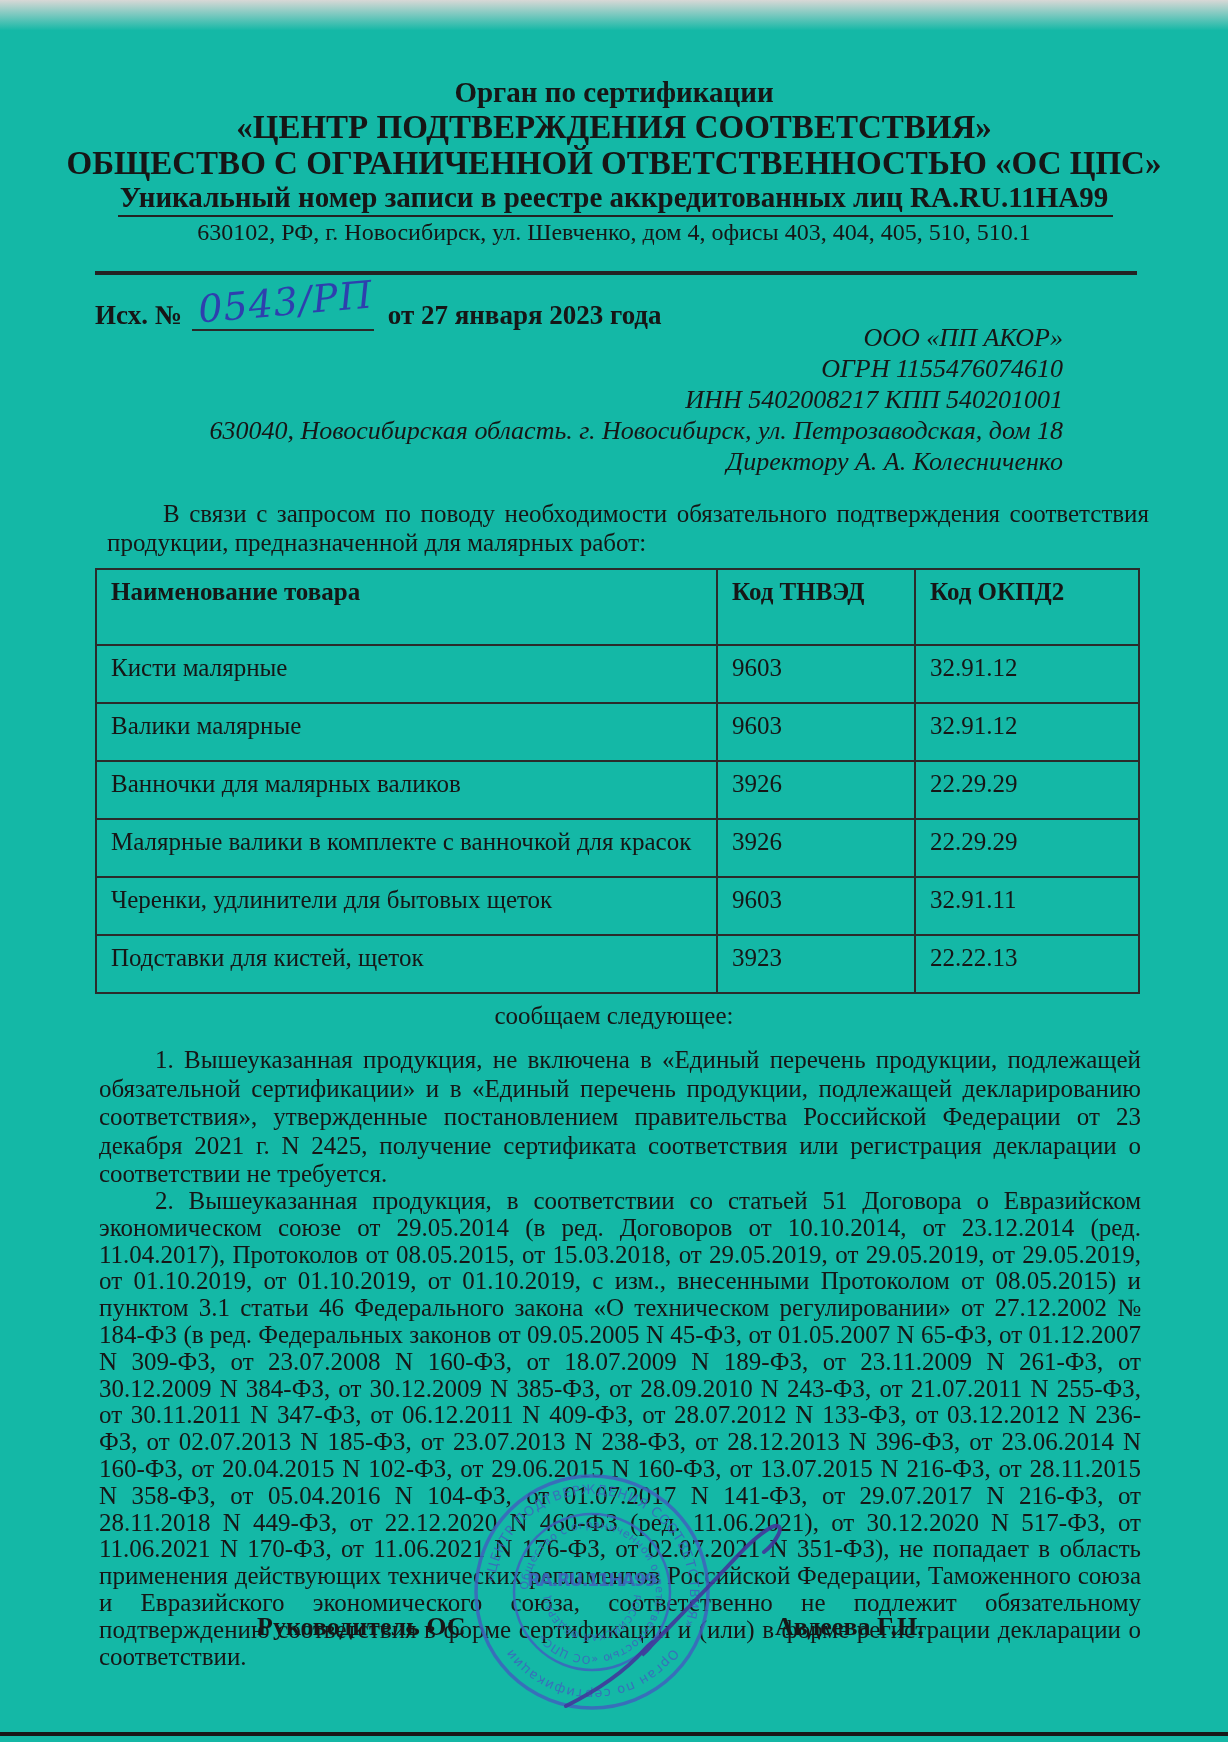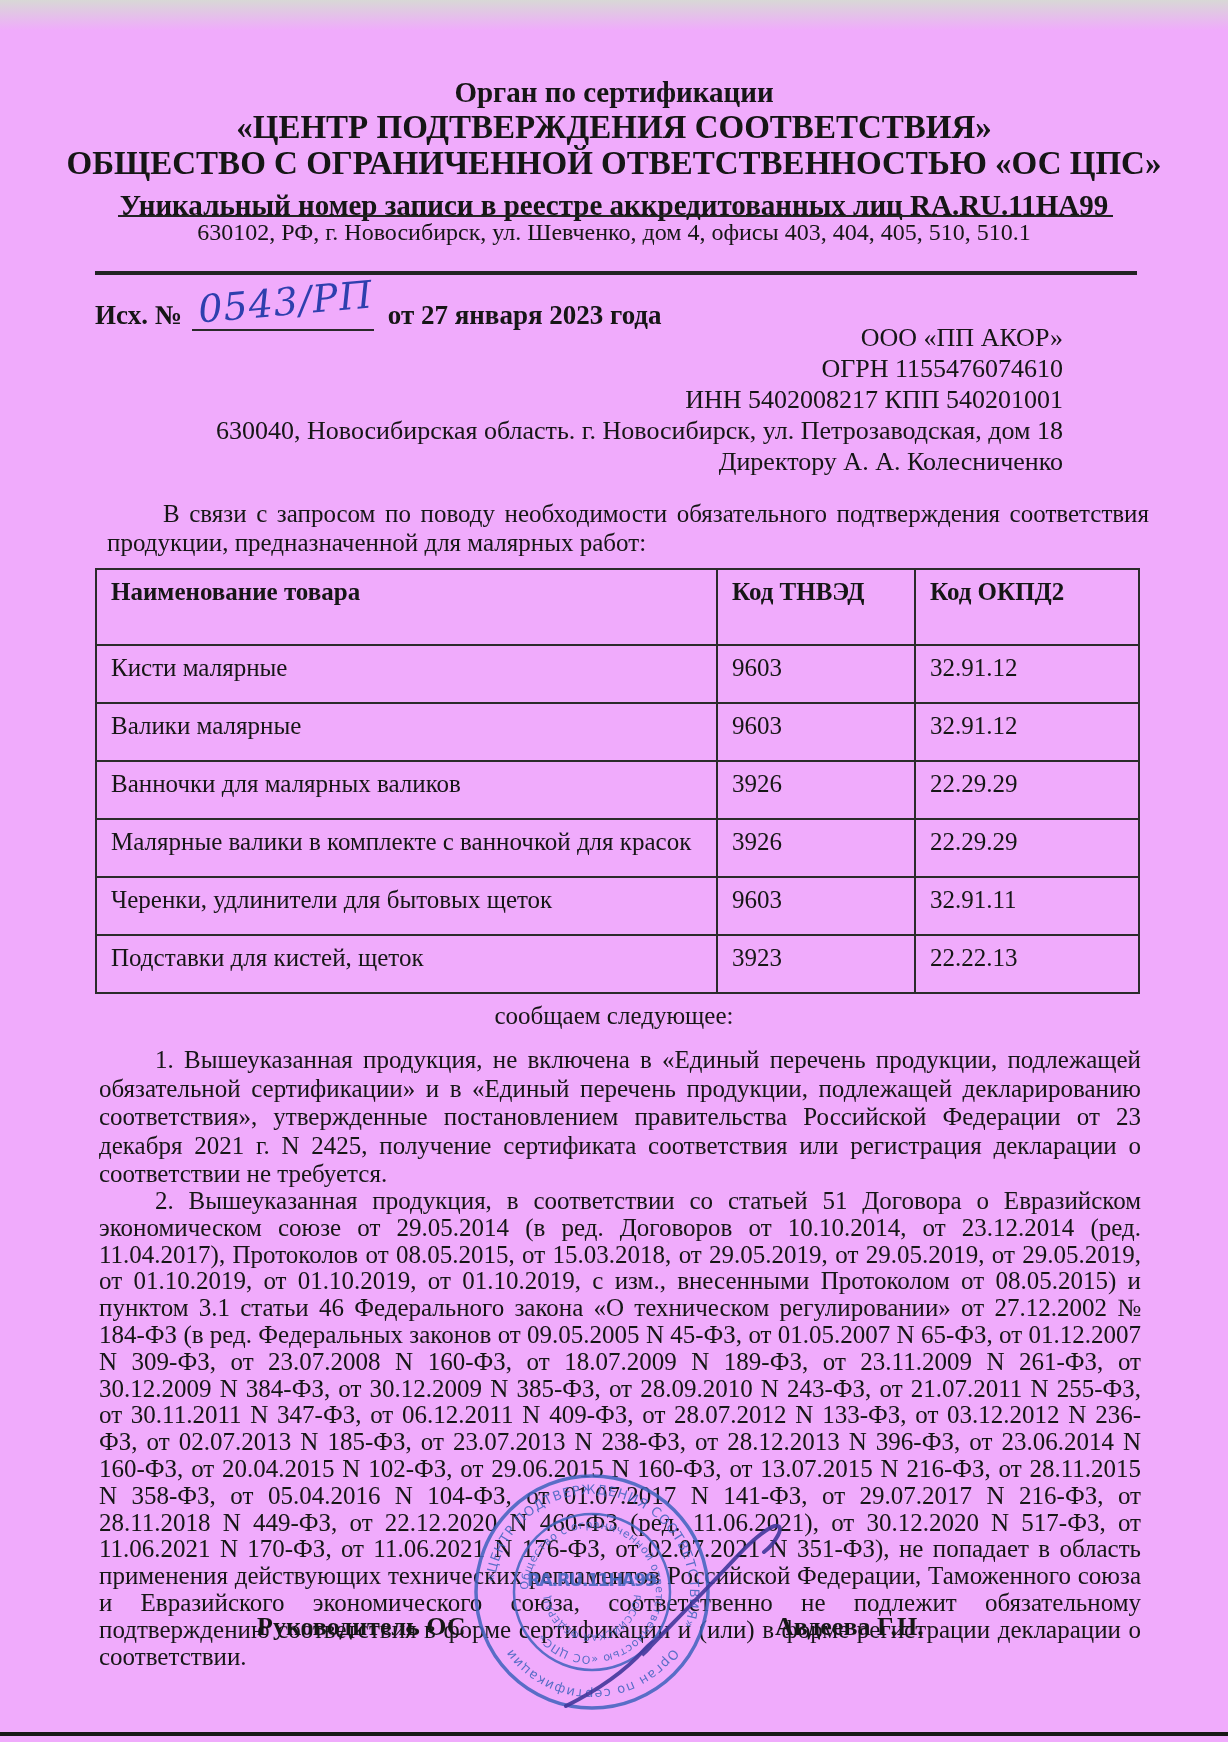--- a/index.html
+++ b/index.html
@@ -1,55 +1,55 @@
 <!DOCTYPE html>
 <html><head>
 <meta charset="utf-8">
 <style>
   html,body{margin:0;padding:0;background:#9a9a9a;}
   .page{
     position:relative;
     width:1228px;height:1742px;
     margin:0 auto;
-    background:#f0abfc;
+    background:#14b8a6;
     font-family:"Liberation Serif", serif;
     color:#161616;
     overflow:hidden;
   }
   .scan-top{position:absolute;top:0;left:0;width:100%;height:34px;
     background:linear-gradient(#d8d8d6, rgba(252,252,251,0) 90%);}
   .scan-bottom{position:absolute;top:1732px;left:0;width:100%;height:4px;background:#181818;}
 
   
   .header{position:absolute;top:76px;left:0;width:100%;text-align:center;font-weight:bold;}
   .h-line1{font-size:29px;line-height:33px;}
   .h-line2{font-size:33px;line-height:36px;}
   .h-line3{font-size:33px;line-height:36px;}
-  .h-line4{font-size:29px;line-height:33px;margin-top:8px;}
+  .h-line4{font-size:29px;line-height:33px;}
   .rule{position:absolute;background:#232323;}
   .rule1{top:215px;left:118px;width:995px;height:2px;}
   .rule2{top:271px;left:95px;width:1042px;height:4px;}
   .addr{position:absolute;left:0;width:100%;text-align:center;font-size:24px;}
   .addr1{top:219px;}
   .addr2{top:245px;}
 
   
   .outgoing{position:absolute;top:300px;left:95px;font-size:27px;font-weight:bold;white-space:nowrap;}
   .num-underline{display:inline-block;position:relative;width:182px;height:27px;
     border-bottom:2px solid #2a2a2a;margin:0 14px 0 10px;vertical-align:bottom;}
   .handwritten{
     position:absolute;left:6px;top:-22px;
     font-family:"DejaVu Serif", serif;
     font-style:italic;font-weight:400;font-size:38px;
     color:#2e3fae;transform:rotate(-5deg);letter-spacing:1px;white-space:nowrap;
   }
 
   
   .recipient{position:absolute;top:322px;right:165px;text-align:right;
-    font-size:26px;line-height:31px;}
+    font-style:italic;font-size:26px;line-height:31px;}
 
   .intro{position:absolute;top:487px;left:95px;width:1042px;margin:12px;
     font-size:25px;line-height:29px;text-align:justify;text-indent:56px;}
 
   
   table.goods{position:absolute;top:568px;left:95px;width:1043px;
     border-collapse:collapse;table-layout:fixed;padding-left:34px;}
   table.goods th, table.goods td{
     border:2px solid #2b2b2b;vertical-align:top;text-align:left;
     padding:8px 14px;font-size:25px;}

